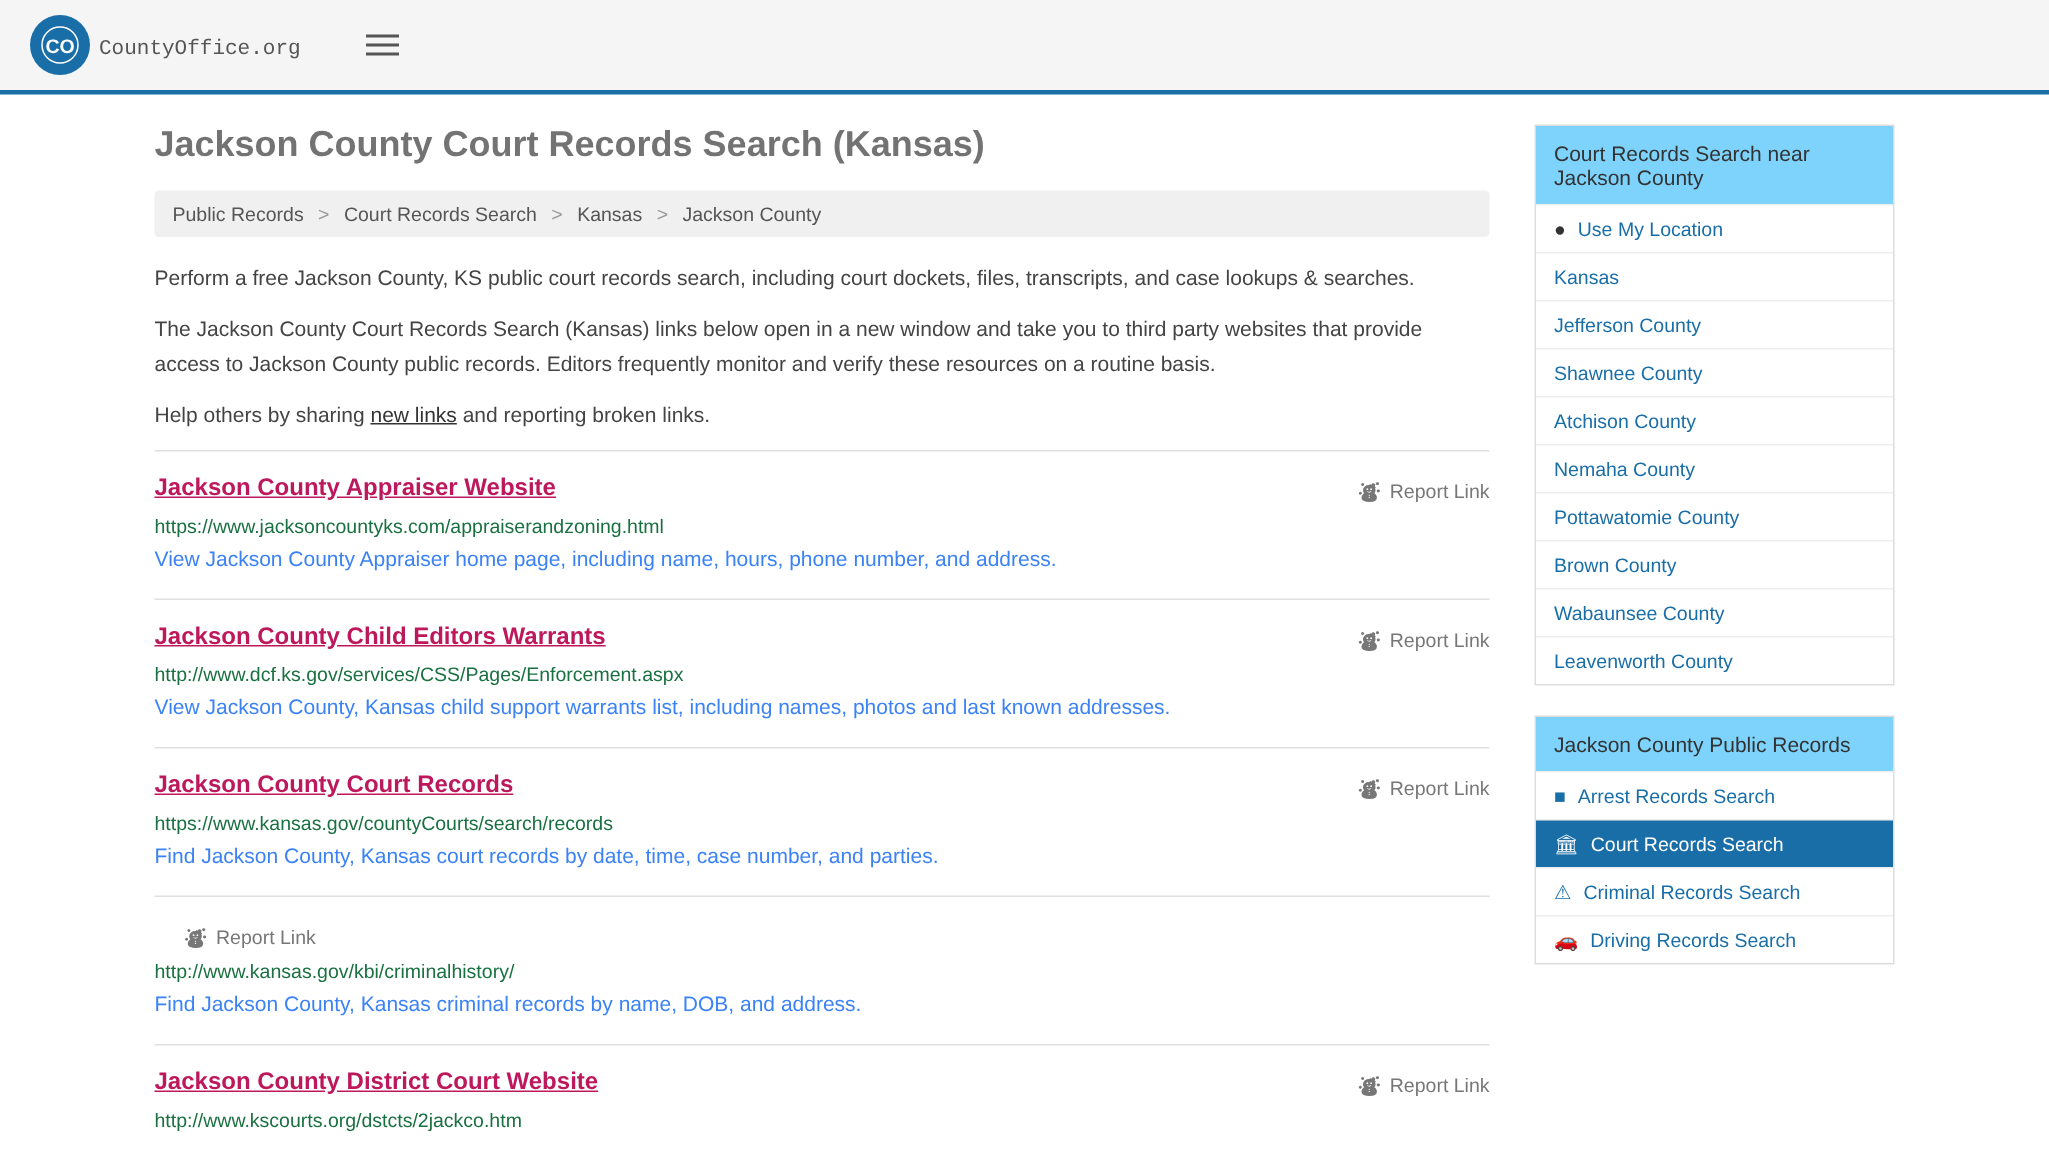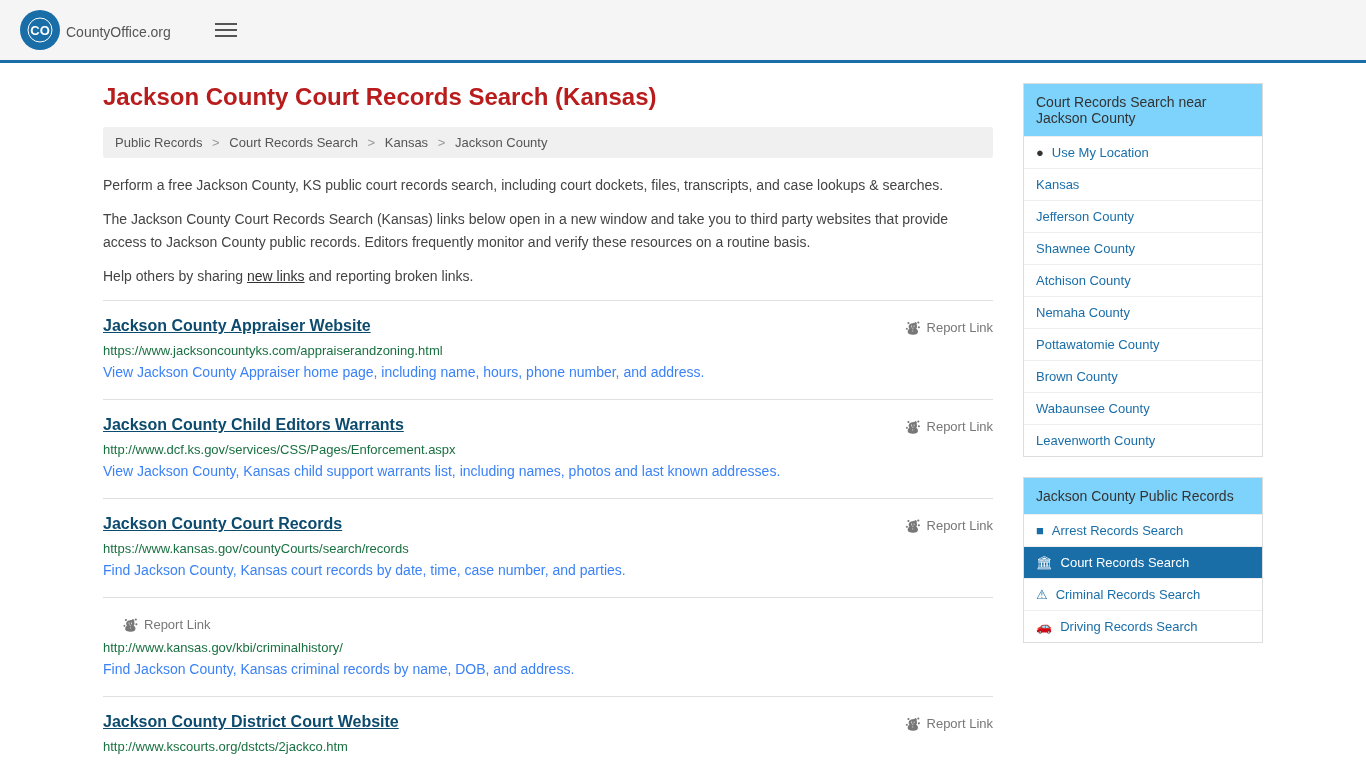--- a/index.html
+++ b/index.html
@@ -34,20 +34,21 @@
     }
     .logo-text {
       font-size: 20px;
       color: #1a6ea8;
       font-weight: bold;
     }
     .logo-text span {
       color: #555;
       font-weight: normal;
       font-size: 14px;
+      font-family: Liberation Mono, monospace;
     }
     .search-bar {
       flex: 1;
       max-width: 600px;
       display: flex;
       border: 1px solid #ccc;
       border-radius: 4px;
       overflow: hidden;
       background: white;
       margin-left: auto;
@@ -94,21 +95,21 @@
       gap: 30px;
     }
 
     
     .content-area {
       flex: 1;
     }
     .page-title {
       font-size: 24px;
       font-weight: bold;
-      color: #b91c1c;
+      color: #737373;
       margin-bottom: 16px;
     }
 
     
     .breadcrumb {
       background: #f0f0f0;
       padding: 8px 12px;
       border-radius: 3px;
       margin-bottom: 16px;
       font-size: 13px;
@@ -138,21 +139,21 @@
       padding: 16px 0;
     }
     .result-header {
       display: flex;
       align-items: flex-start;
       justify-content: space-between;
     }
     .result-title {
       font-size: 16px;
       font-weight: bold;
-      color: #0c4a6e;
+      color: #be185d;
       text-decoration: underline;
       cursor: pointer;
     }
     .report-link {
       display: flex;
       align-items: center;
       gap: 6px;
       color: #777;
       font-size: 13px;
       cursor: pointer;

